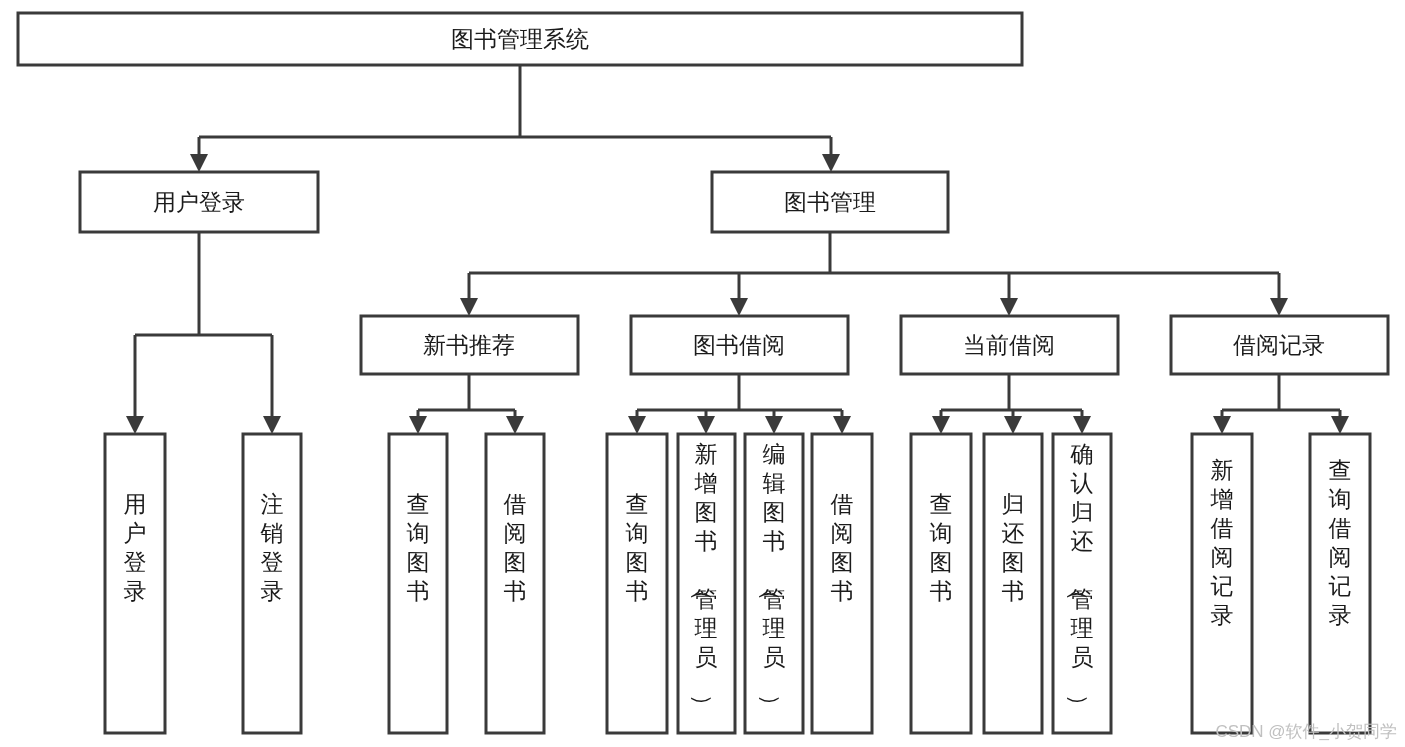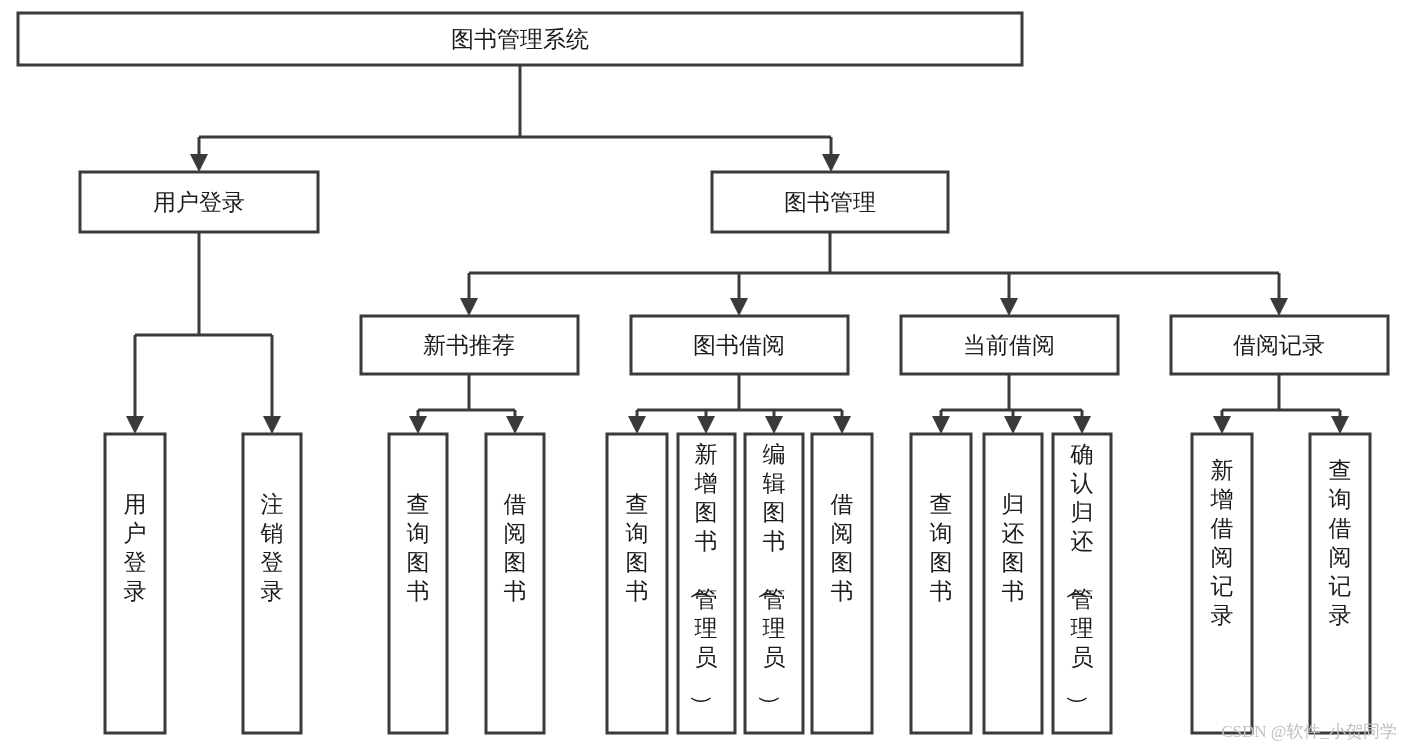--- a/index.html
+++ b/index.html
@@ -48,21 +48,21 @@
   .leaf-label {
     font-family: "DejaVu Sans", "Liberation Sans", sans-serif;
     font-size: 23px;
     fill: #1b1b1b;
     text-anchor: middle;
   }
   .watermark {
     position: absolute;
     right: 8px;
     bottom: 4px;
-    font-family: Liberation Serif, serif;
+    font-family: Liberation Sans, sans-serif;
     font-size: 17px;
     color: #c0c0c0;
     white-space: nowrap;
     user-select: none;
   }
 </style>
 </head>
 <body>
 
 <svg id="diagram" viewBox="0 0 1405 747">

